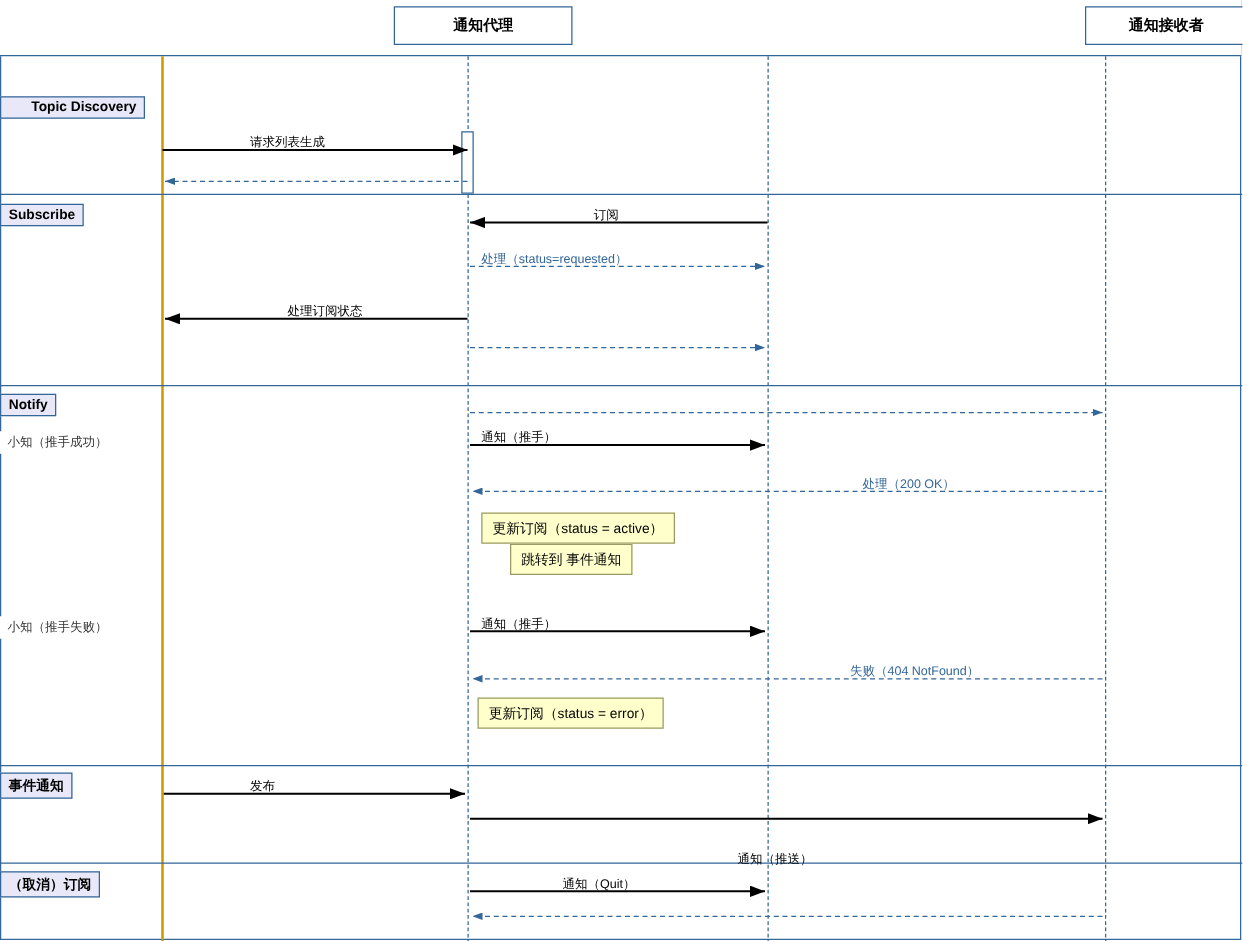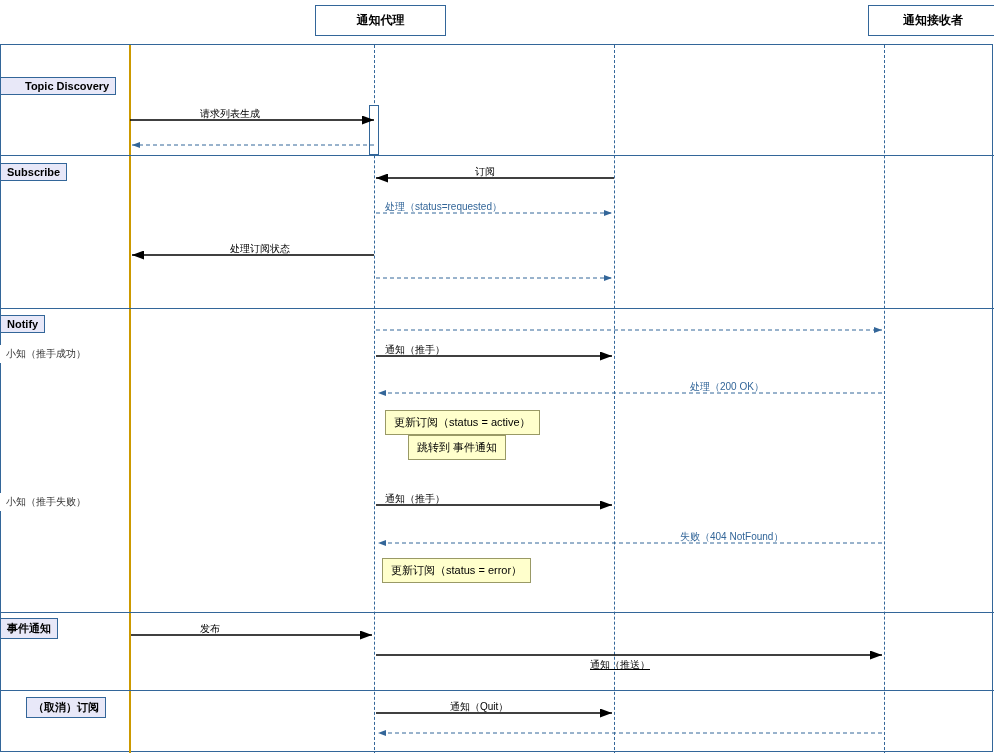--- a/index.html
+++ b/index.html
@@ -109,21 +109,21 @@
       height: 1px;
       background: #336699;
       z-index: 3;
     }
   </style>
 </head>
 <body>
 
 <div class="diagram-container">
 
-  <div class="actor-box" style="left: 315px; width: 131px;">
+  <div class="actor-box" style="left: 315px; width: 143px;">
     <span>通知代理</span>
   </div>
   <div class="actor-box" style="left: 868px; width: 130px;">
     <span>通知接收者</span>
   </div>
 
   <div class="lifeline lifeline-publisher" style="left: 129px;"></div>
   <div class="lifeline" style="left: 374px;"></div>
   <div class="lifeline" style="left: 614px;"></div>
   <div class="lifeline" style="left: 884px;"></div>
@@ -138,21 +138,21 @@
   </div>
   <div class="section-label" style="top: 163px;">
     <span>Subscribe</span>
   </div>
   <div class="section-label" style="top: 315px;">
     <span>Notify</span>
   </div>
   <div class="section-label" style="top: 618px;">
     <span>事件通知</span>
   </div>
-  <div class="section-label" style="top: 697px; margin-left: 26px;">
+  <div class="section-label" style="top: 697px;">
     <span>（取消）订阅</span>
   </div>
 
   <div class="section-label" style="top: 345px; font-size:10px; font-weight:normal; left:0; background:#fff; border:none; color:#333;">
     <span>小知（推手成功）</span>
   </div>
   <div class="section-label" style="top: 493px; font-size:10px; font-weight:normal; left:0; background:#fff; border:none; color:#333;">
     <span>小知（推手失败）</span>
   </div>
 
@@ -225,21 +225,21 @@
   </div>
   <div class="arrow-label" style="left: 385px; top: 492px; color:#000;">
     <span>通知（推手）</span>
   </div>
   <div class="arrow-label" style="left: 680px; top: 530px; color:#336699;">
     <span>失败（404 NotFound）</span>
   </div>
   <div class="arrow-label" style="left: 200px; top: 622px; color:#000;">
     <span>发布</span>
   </div>
-  <div class="arrow-label" style="left: 590px; top: 658px; color:#000;text-decoration:underline;">
+  <div class="arrow-label" style="left: 590px; top: 680px; color:#000;">
     <span>通知（推送）</span>
   </div>
   <div class="arrow-label" style="left: 450px; top: 700px; color:#000;">
     <span>通知（Quit）</span>
   </div>
 
   <div class="note-box" style="left: 385px; top: 410px; max-width: 200px;">
     <span>更新订阅（status = active）</span>
   </div>
   <div class="note-box" style="left: 408px; top: 435px; max-width: 180px;">

